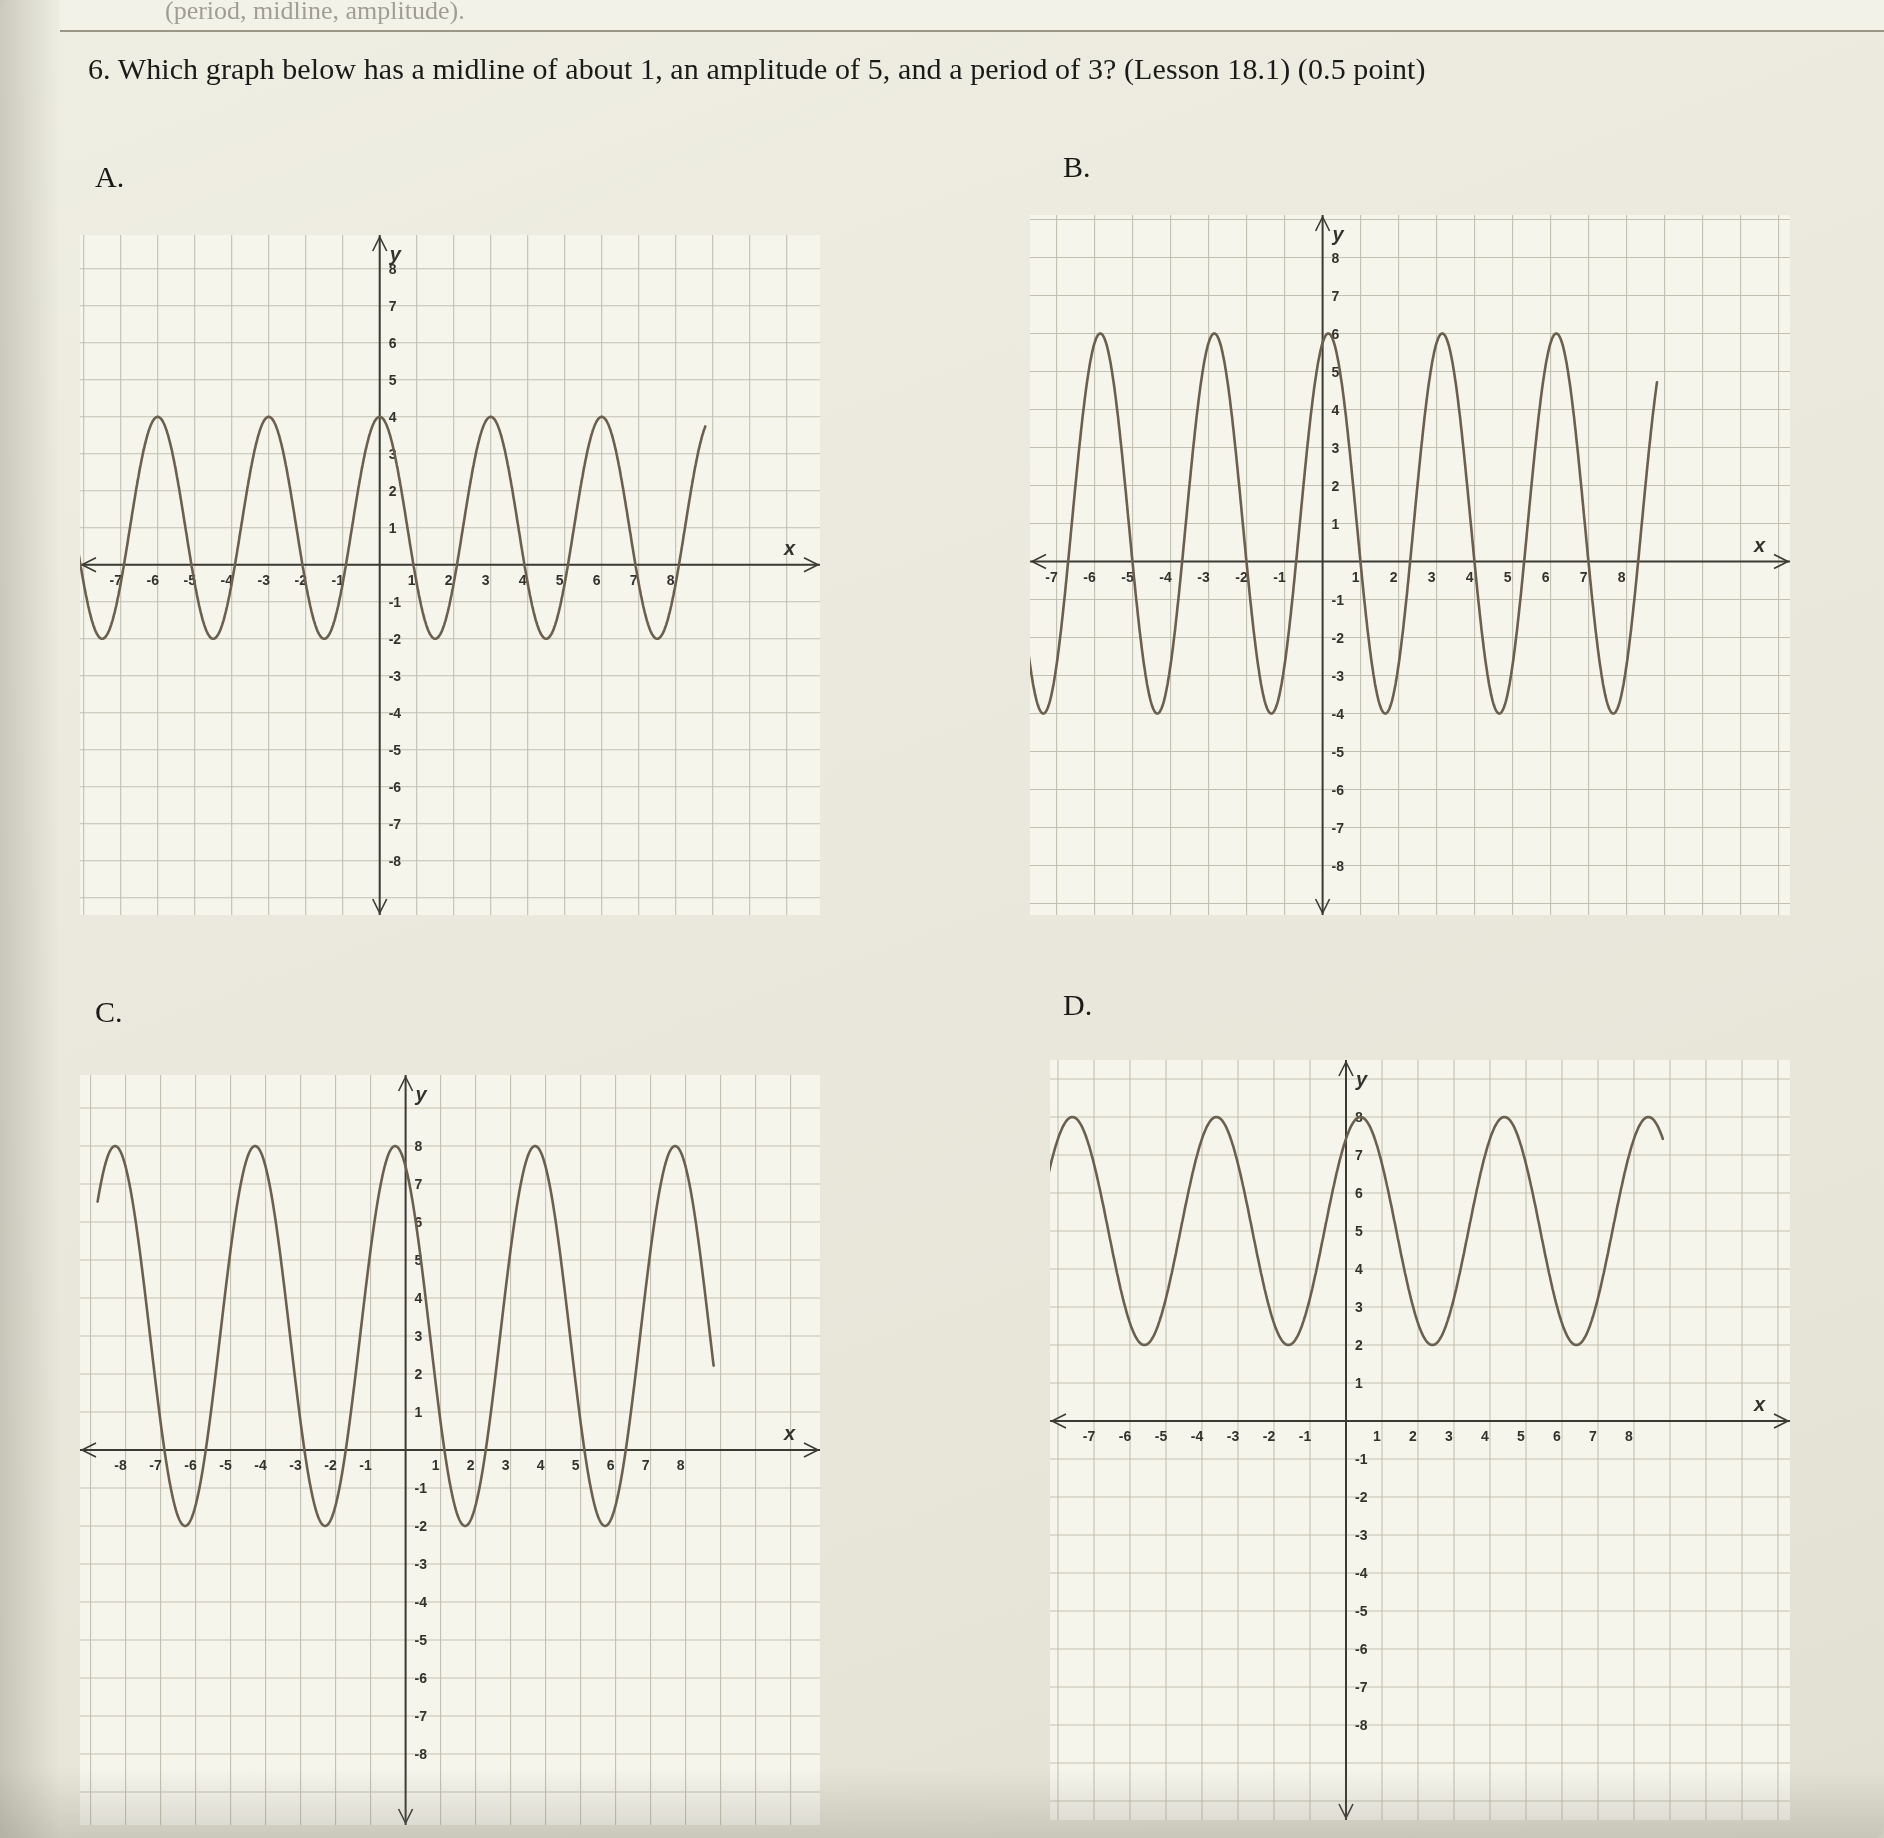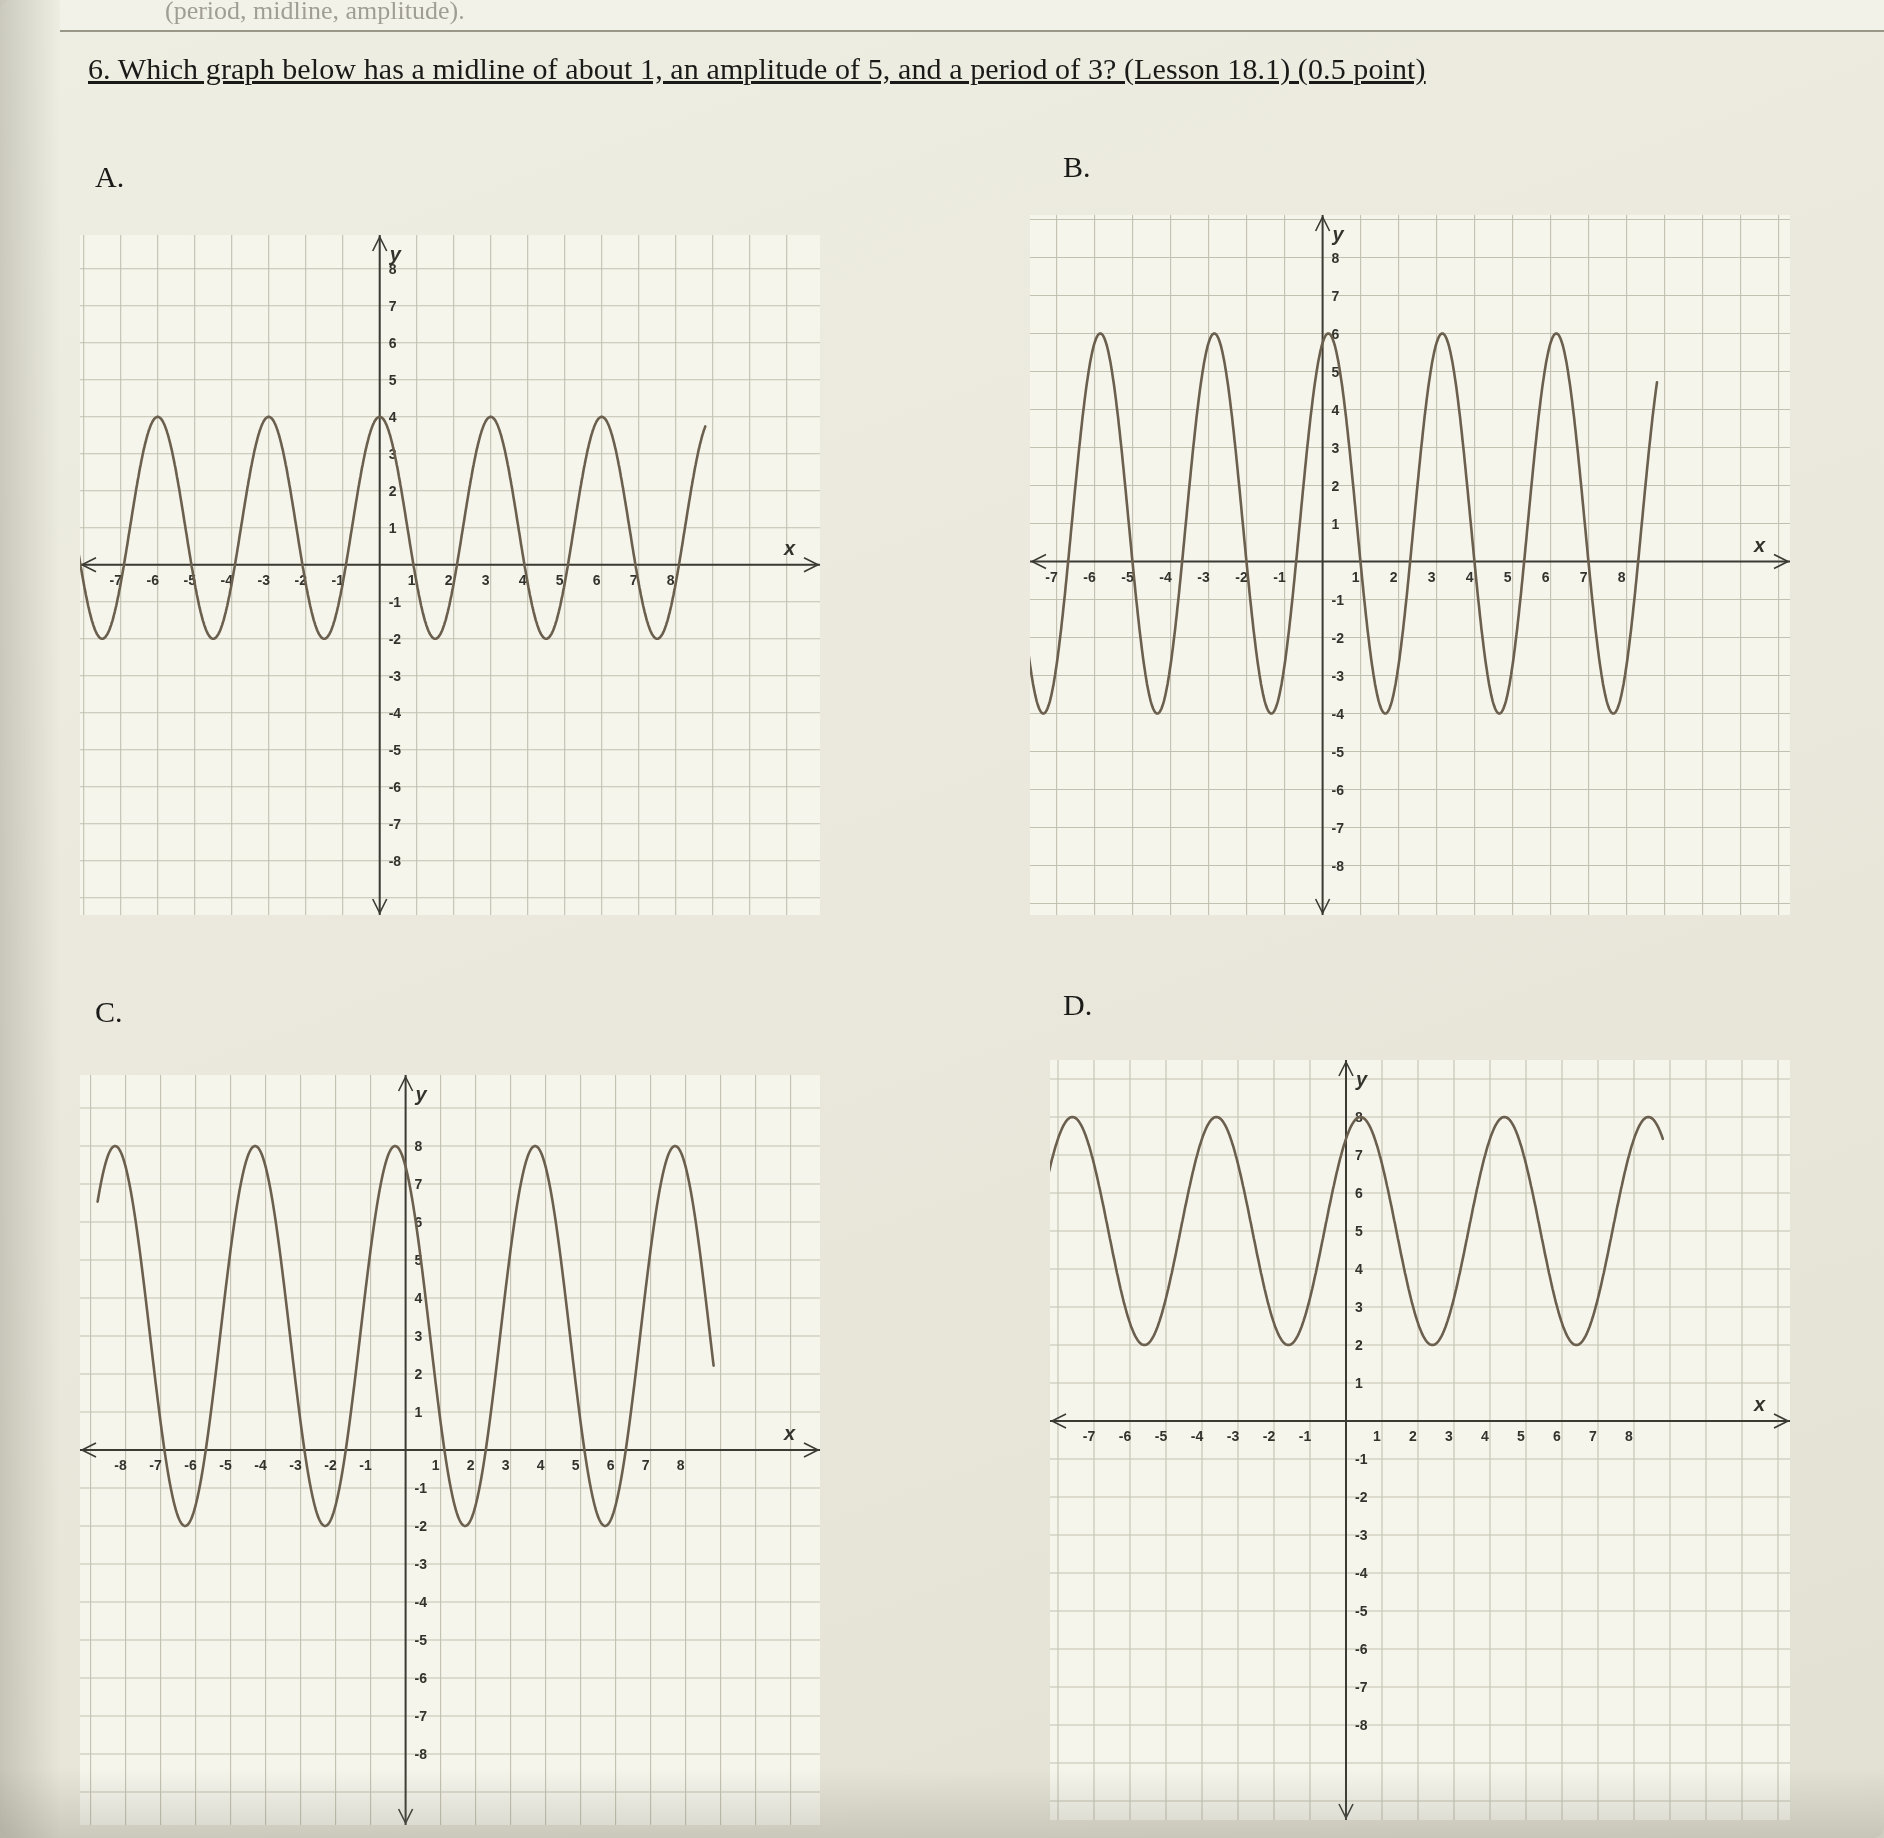--- a/index.html
+++ b/index.html
@@ -48,21 +48,20 @@
     white-space: nowrap;
   }
   .question {
     position: absolute;
     left: 88px;
     top: 52px;
     right: 20px;
     font-size: 30px;
     letter-spacing: 0.1px;
     white-space: nowrap;
-    text-decoration: underline;
   }
   .choice-label {
     position: absolute;
     font-size: 30px;
   }
   .graph-box {
     position: absolute;
     background: #f6f5ec;
   }
   .graph-box svg { display: block; }

